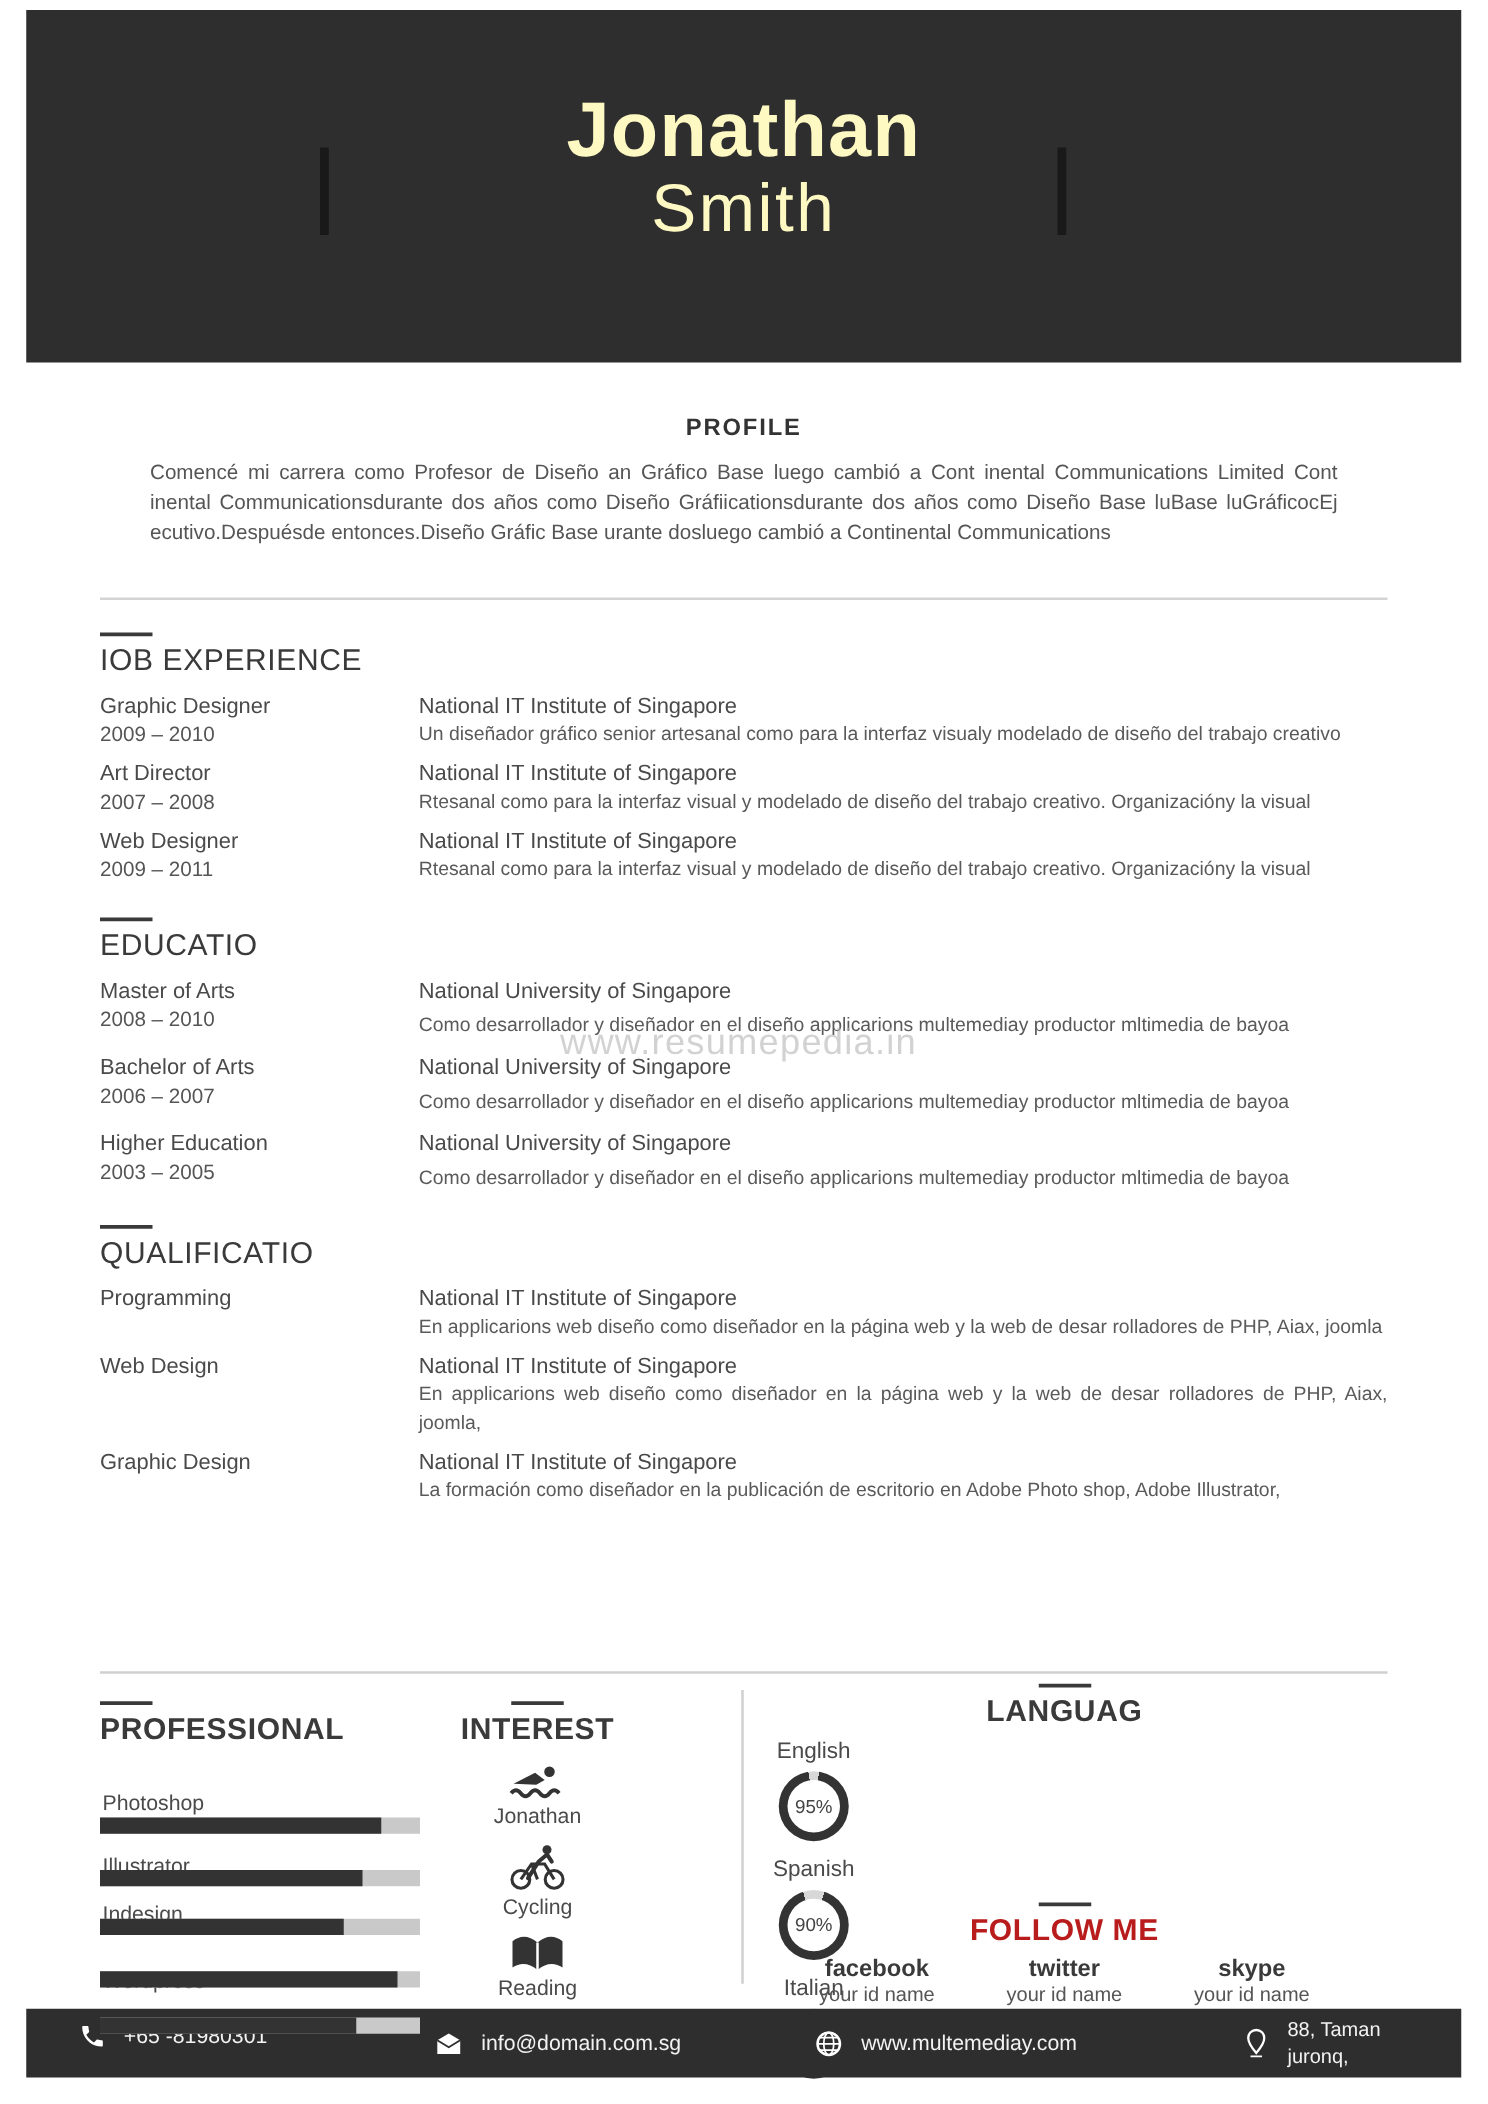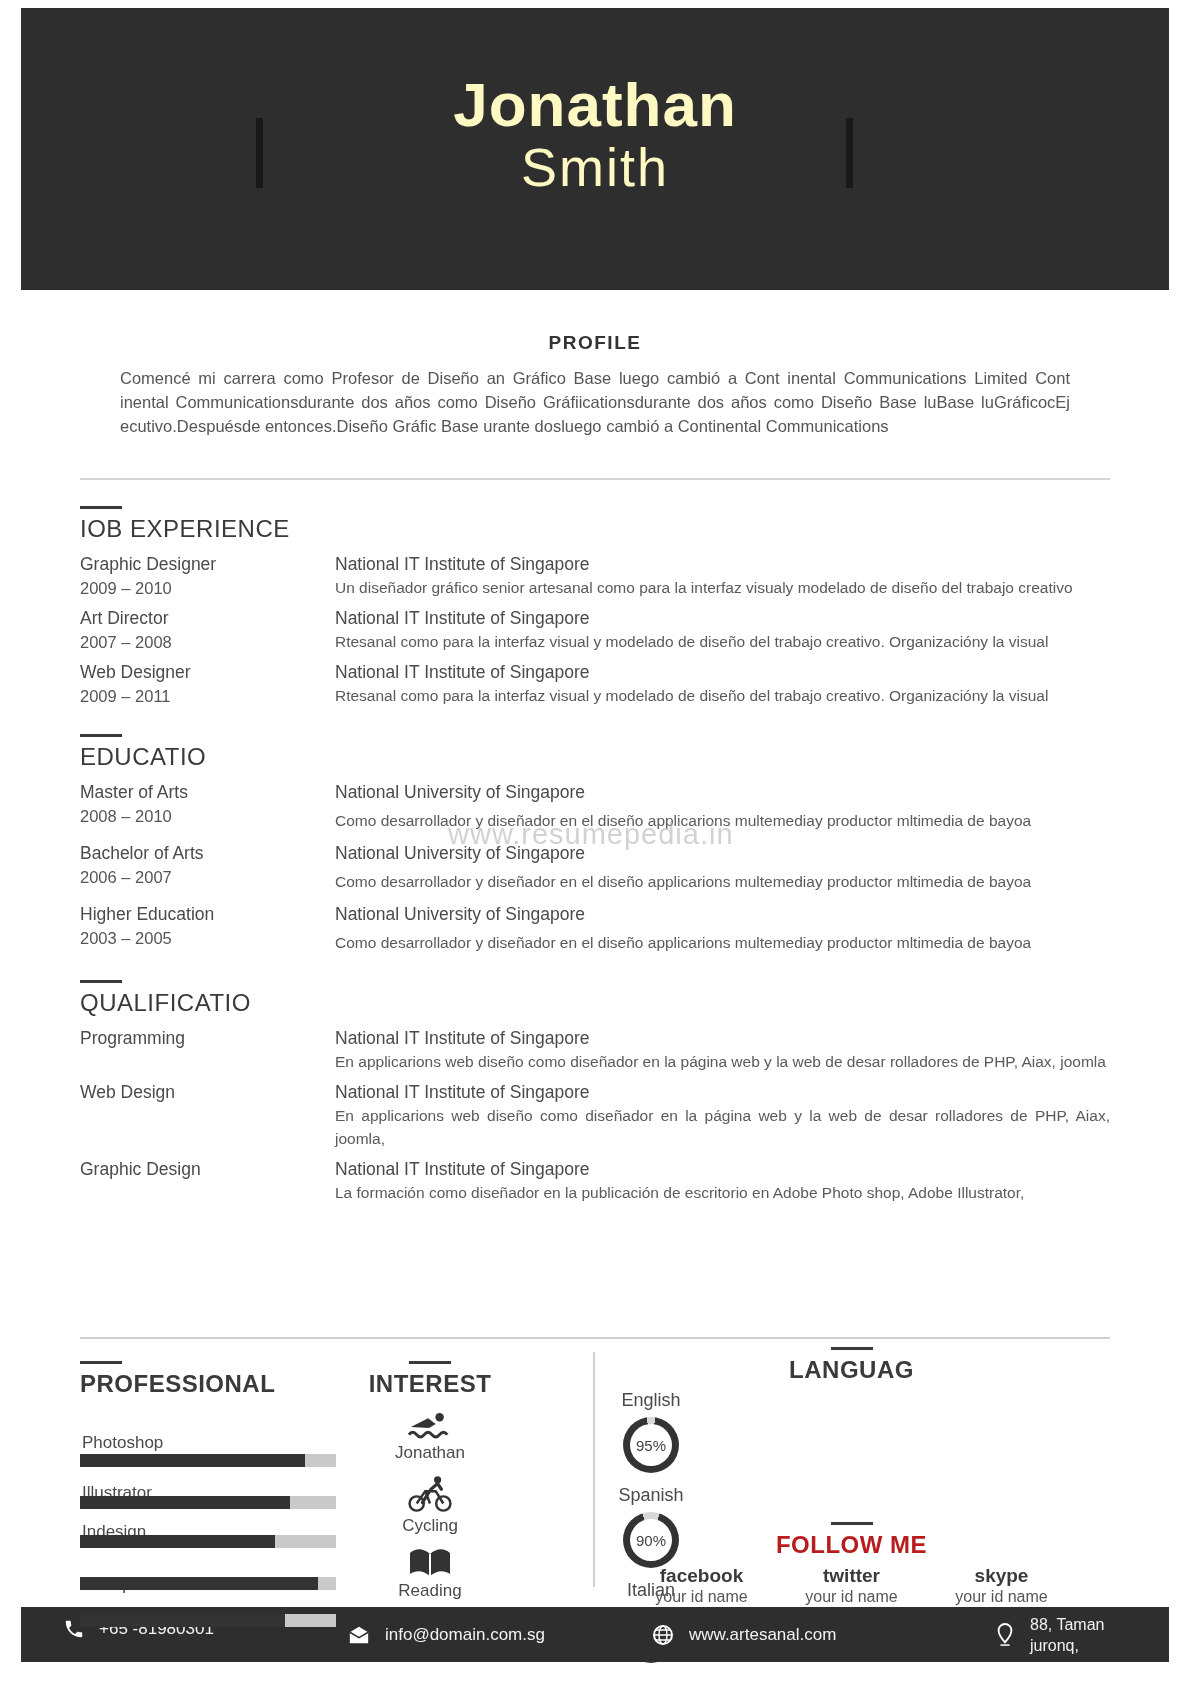--- a/index.html
+++ b/index.html
@@ -322,21 +322,21 @@
         <path d="M2 9 L12 15 L22 9" stroke="#2e2e2e" stroke-width="1.6" fill="none"></path>
       </svg>
       <span>info@domain.com.sg</span>
     </div>
     <div class="f-item f-web">
       <svg width="24" height="24" viewBox="0 0 24 24">
         <circle cx="12" cy="12" r="9" stroke="#fff" stroke-width="2" fill="none"></circle>
         <ellipse cx="12" cy="12" rx="4" ry="9" stroke="#fff" stroke-width="1.4" fill="none"></ellipse>
         <path d="M3 12 H21 M4.5 7 H19.5 M4.5 17 H19.5" stroke="#fff" stroke-width="1.4" fill="none"></path>
       </svg>
-      <span>www.artesanal.com</span>
+      <span>www.multemediay.com</span>
     </div>
     <div class="f-item f-addr">
       <svg width="22" height="28" viewBox="0 0 24 28">
         <path d="M12 2 C8 2 5 5 5 9 c0 5 7 13 7 13 s7 -8 7 -13 c0 -4 -3 -7 -7 -7 Z" stroke="#fff" stroke-width="2" fill="none"></path>
         <path d="M7 25 H17" stroke="#fff" stroke-width="1.6"></path>
       </svg>
       <div class="addr-lines">
         <div>88, Taman</div>
         <div>juronq,</div>
       </div>

